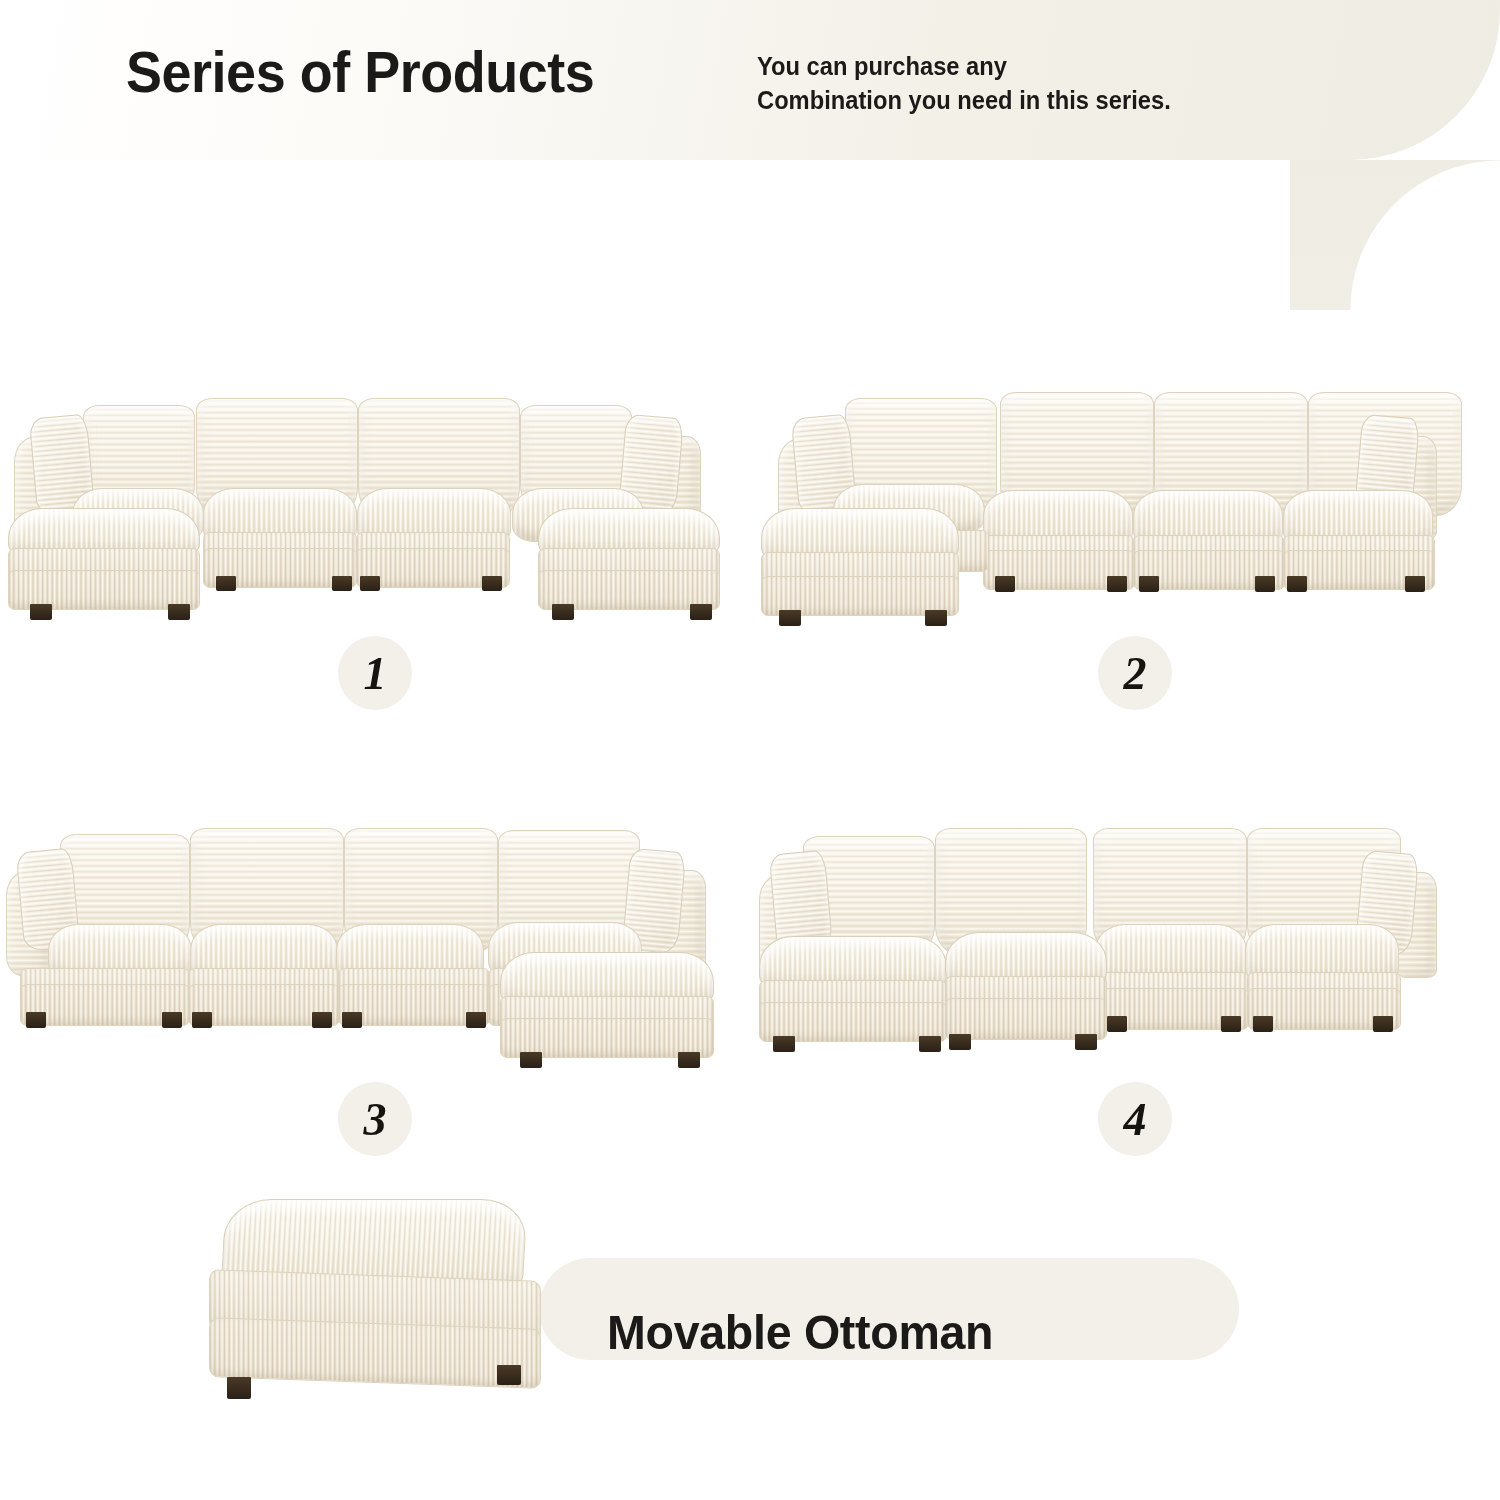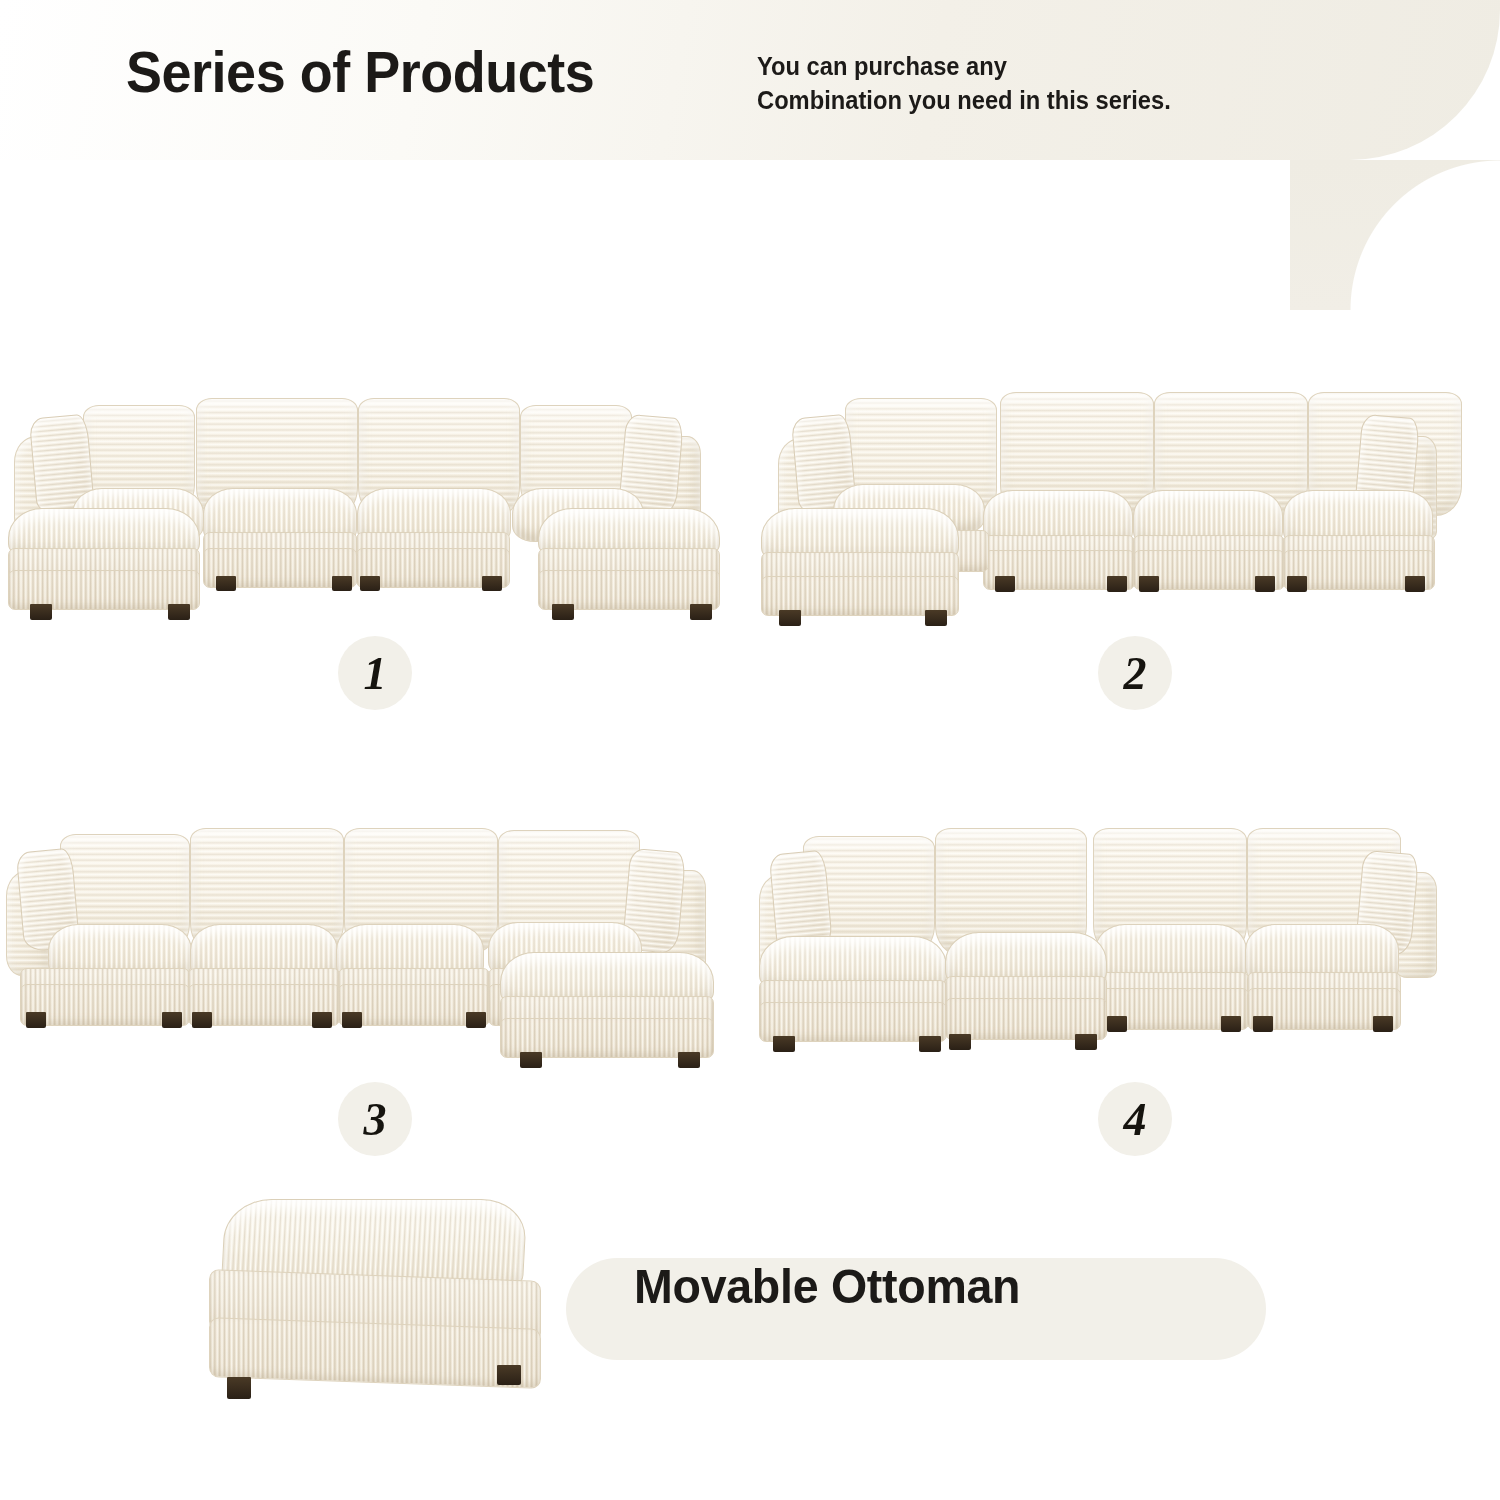--- a/index.html
+++ b/index.html
@@ -158,23 +158,23 @@
                inset 0 -6px 10px rgba(193,180,154,0.4);
   }
   .leg{
     position:absolute;
     background:linear-gradient(180deg,#4a3a26 0%,#2a2016 100%);
     border-radius:1px 1px 2px 2px;
   }
 
   
   #ottoman-banner{
-    position:absolute;left:566px;top:1258px;width:700px;height:102px;
+    position:absolute;left:539px;top:1258px;width:700px;height:102px;
     background:#f2f0e9;border-radius:51px;z-index:2;
-    display:flex;align-items:flex-start;
+    display:flex;align-items:flex-end;
   }
   #ottoman-banner-label{
     margin-left:68px;font-size:49px;font-weight:bold;color:#1c1a18;
     letter-spacing:-0.3px;white-space:nowrap;
     transform:scaleX(0.95);transform-origin:left center;
   }
   #movable-ottoman-figure{position:absolute;left:205px;top:1195px;width:370px;height:215px;z-index:3;}
 </style>
 </head>
 <body>

